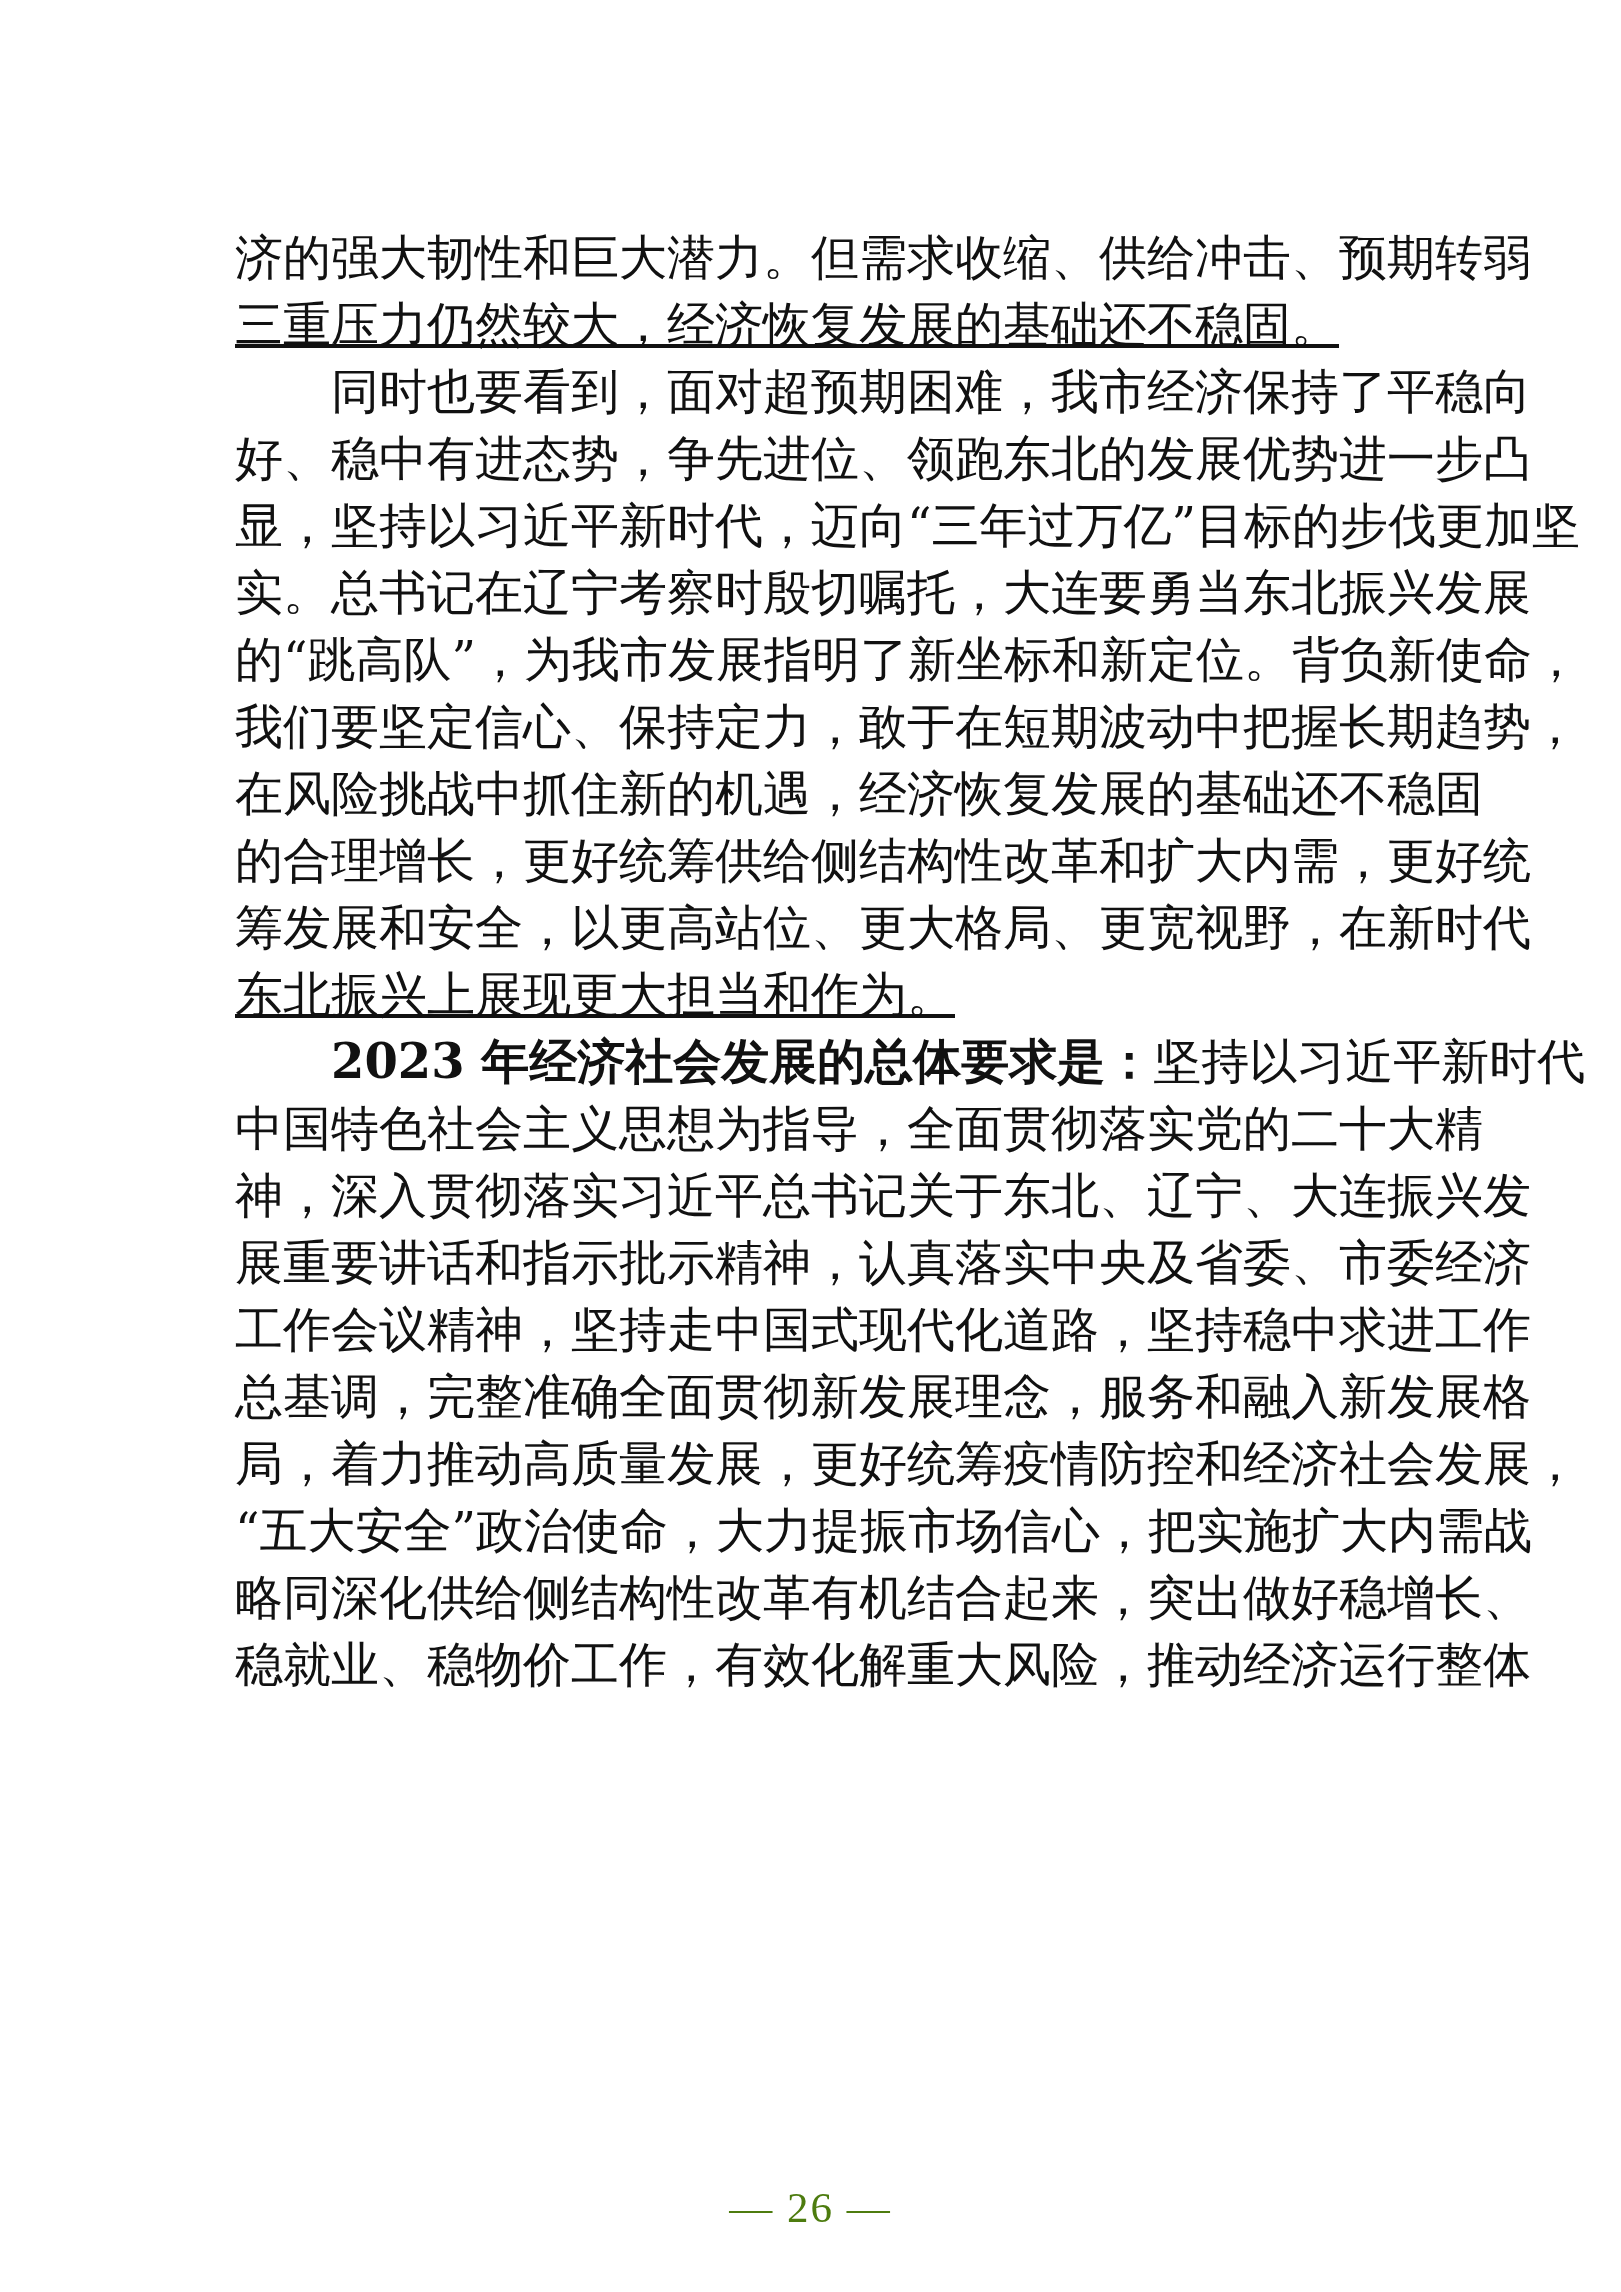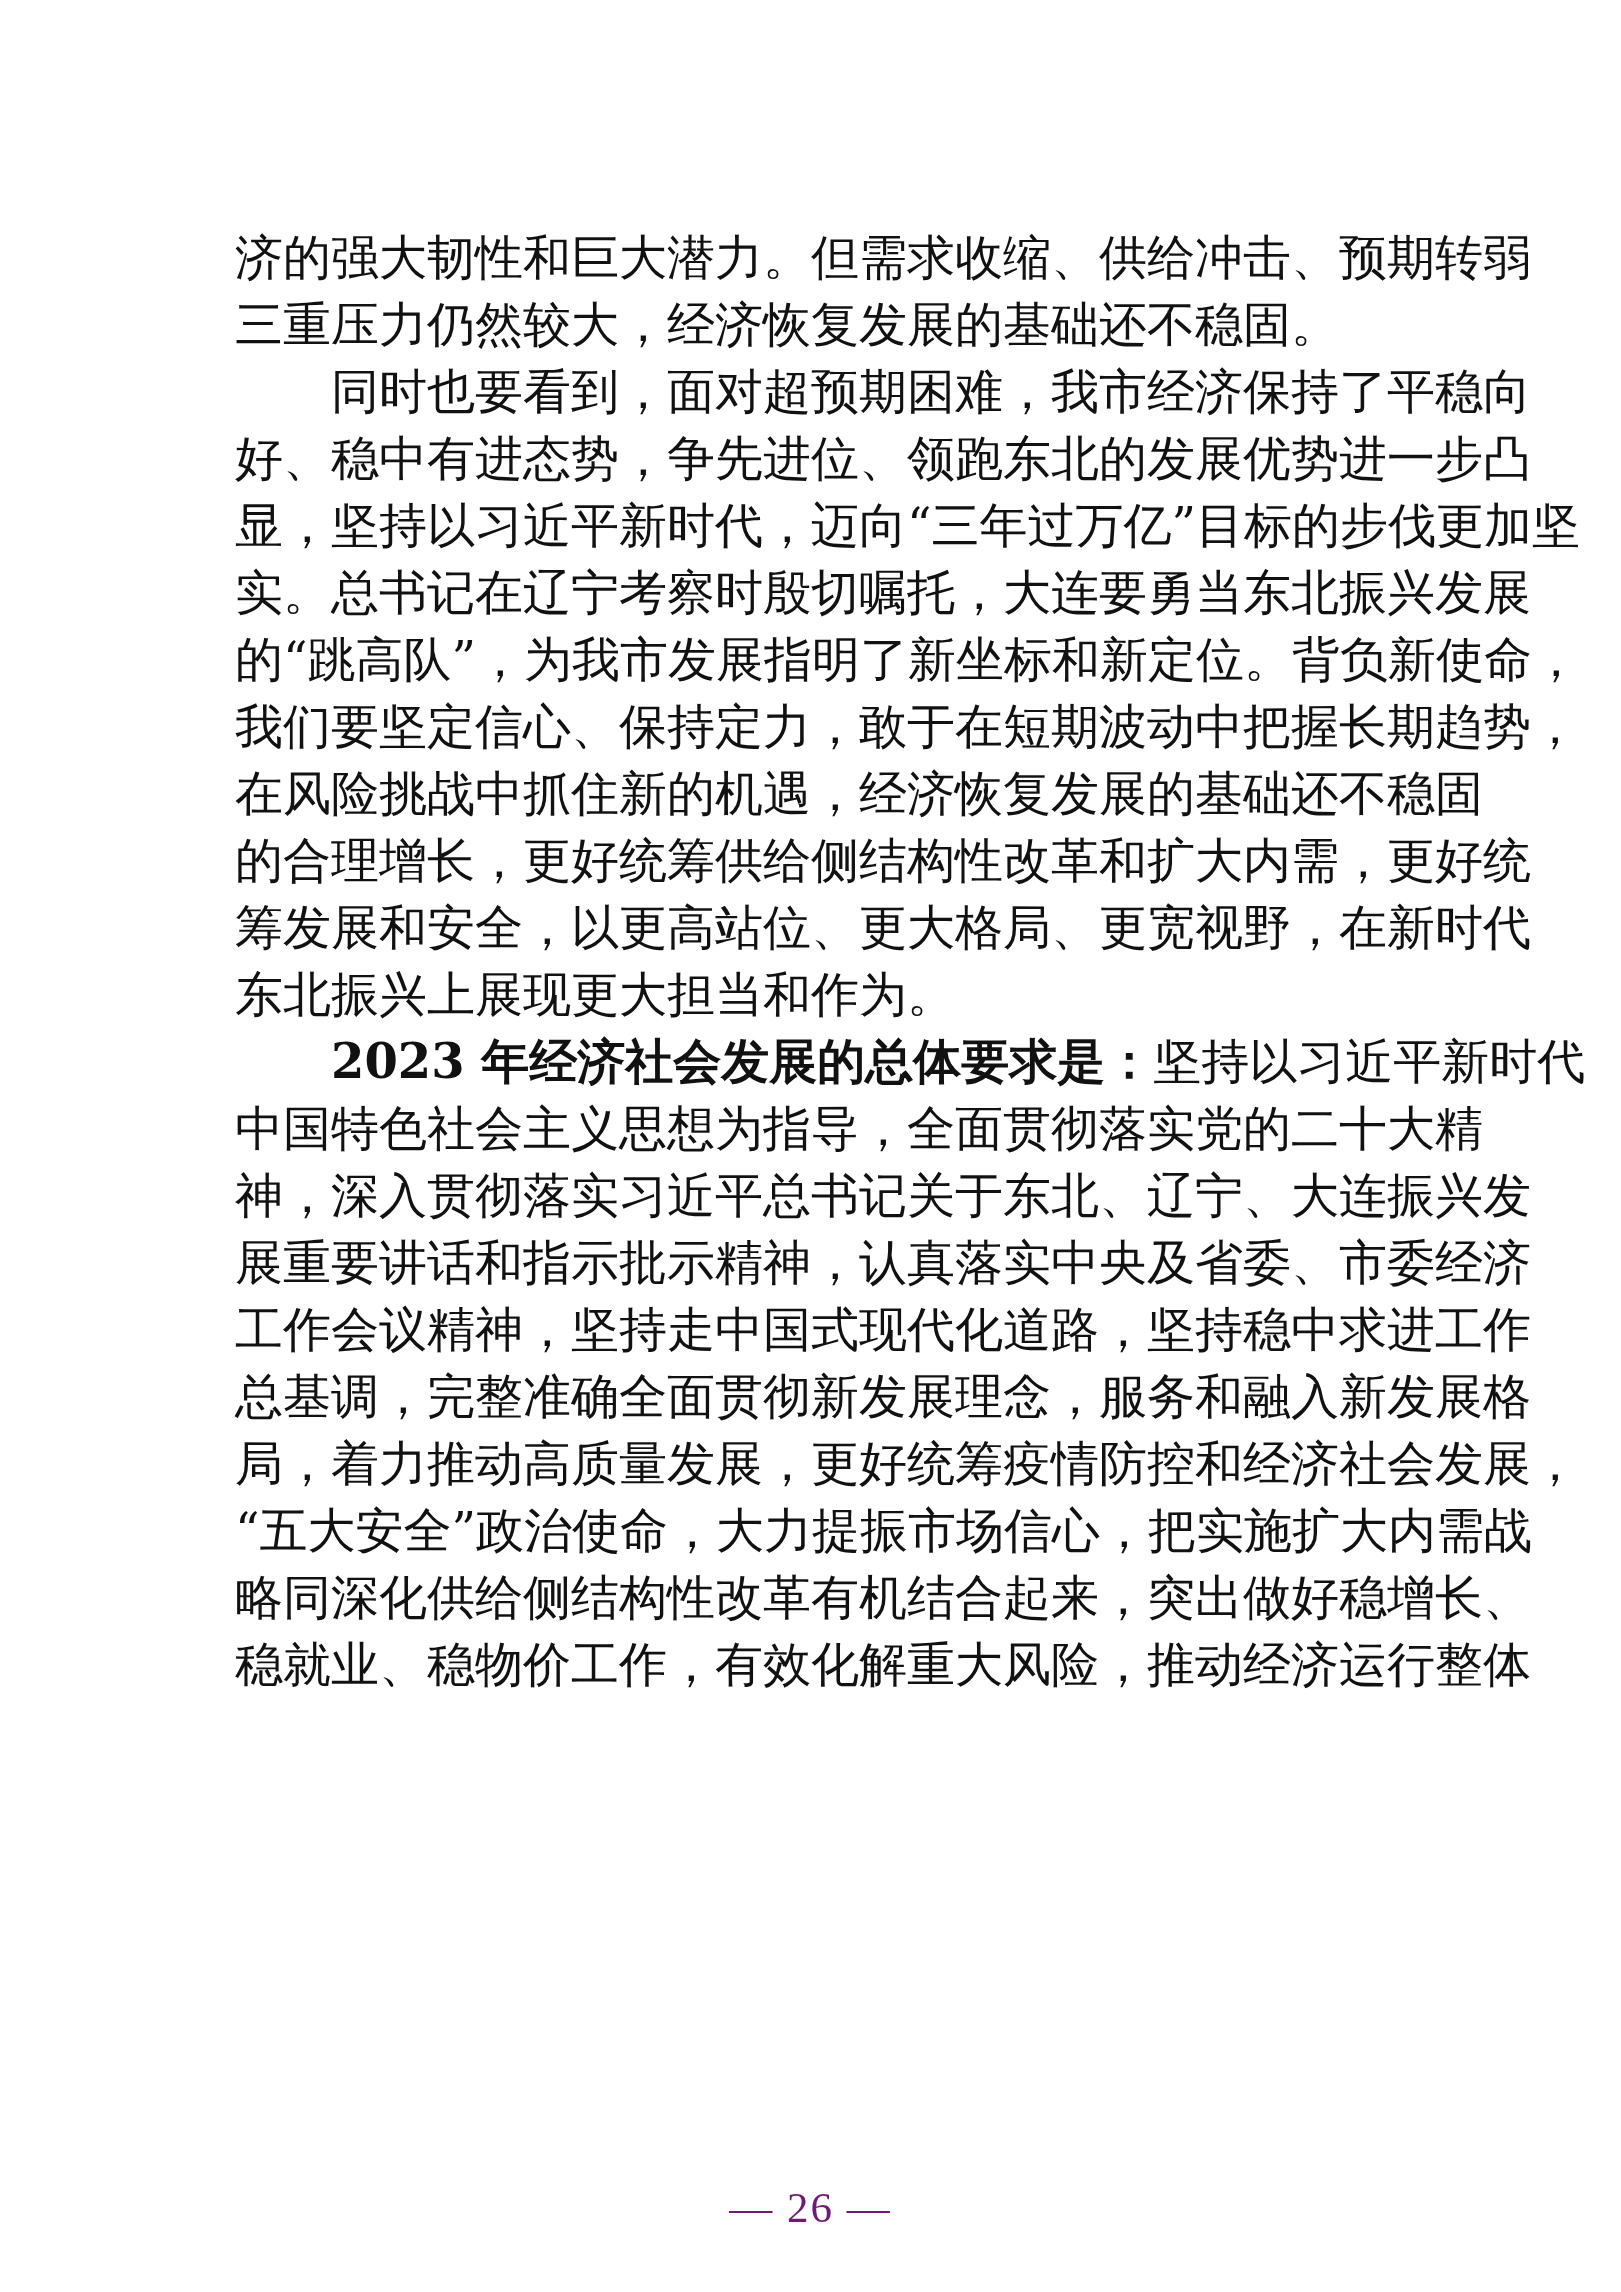--- a/index.html
+++ b/index.html
@@ -33,38 +33,39 @@
       height: 67px;
       line-height: 67px;
       font-size: 48px;
       white-space: nowrap;
       text-align: justify;
       text-align-last: justify;
       overflow: visible;
     }
     .line.last {
       text-align-last: left;
+      text-decoration: underline;
     }
     .line.indent {
       padding-left: 96px;
     }
     .bold {
       font-weight: bold;
       margin-top: 24px;
     }
     .page-number {
       position: absolute;
       left: 0;
       width: 1621px;
       top: 2178px;
       text-align: center;
       font-family: "Liberation Serif", "DejaVu Serif", serif;
       font-size: 43px;
       line-height: 59px;
-      color: #701a75;
+      color: #4d7c0f;
       letter-spacing: 2px;
     }
   </style>
 </head>
 <body>
 
 <div class="page">
   <div class="body-text">
 
     <div class="paragraph">

